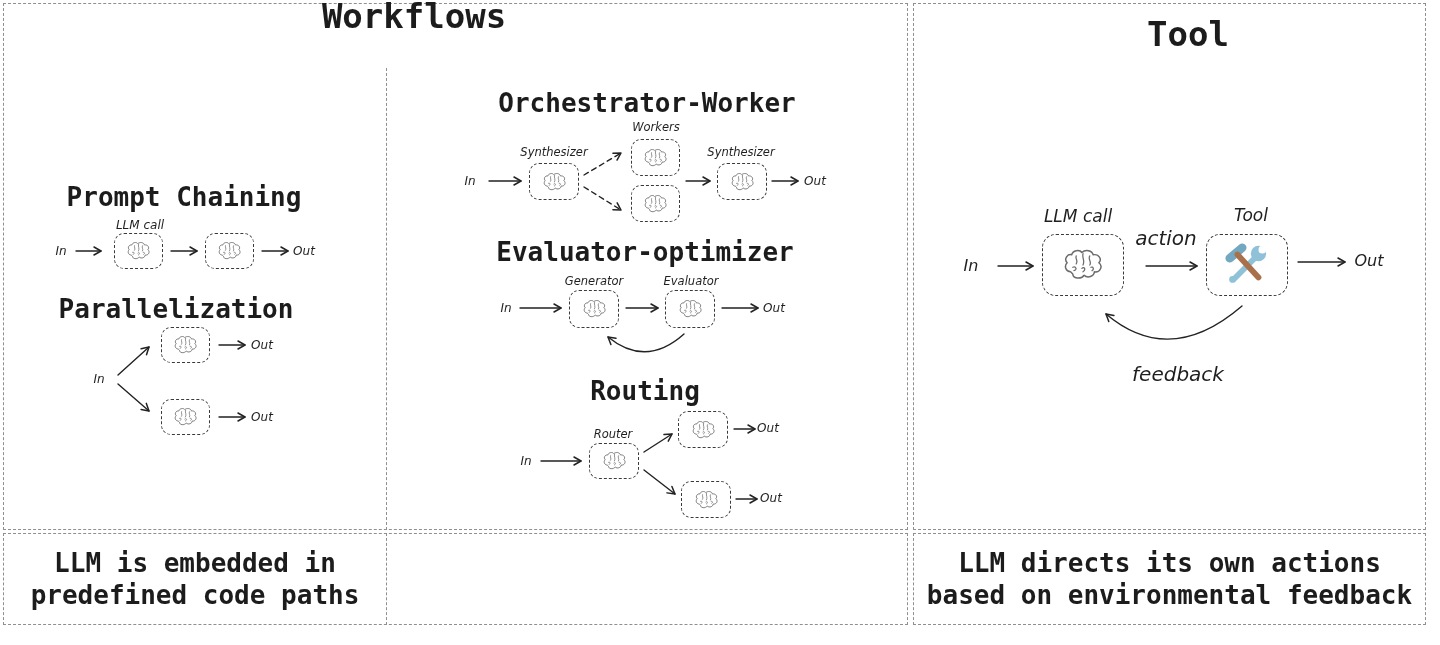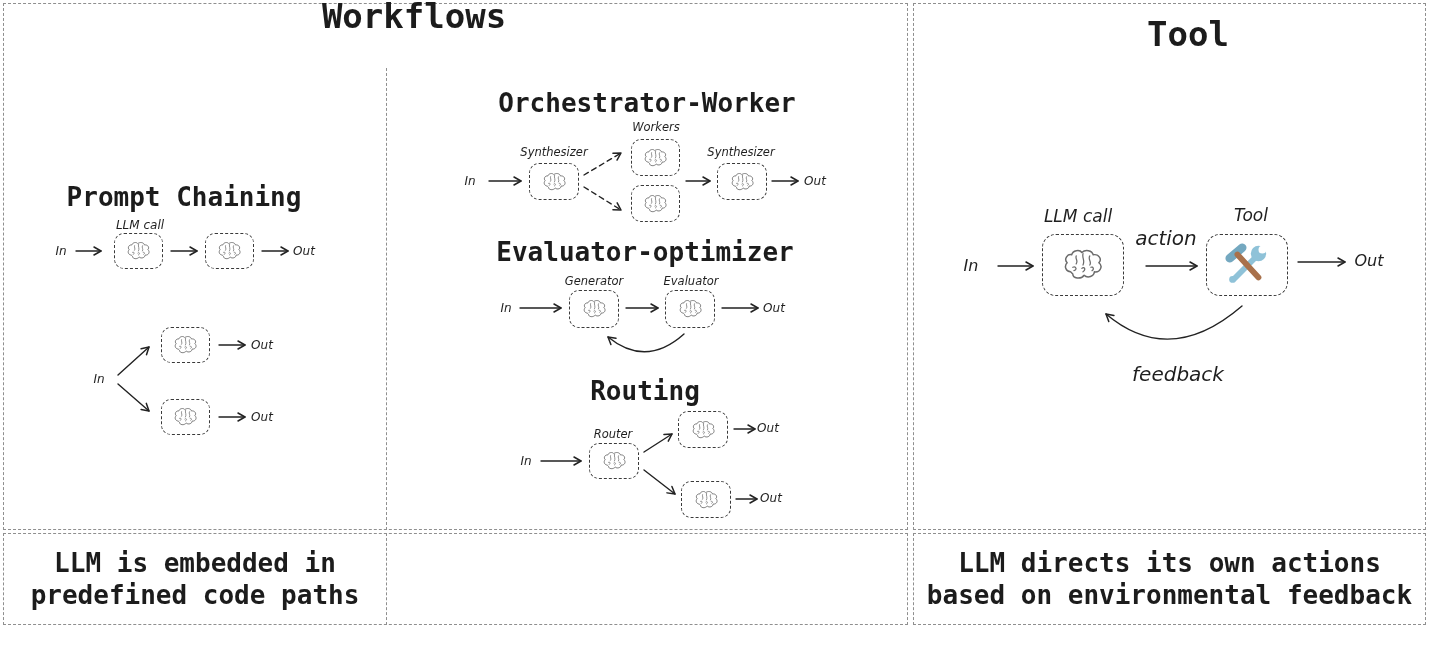--- a/index.html
+++ b/index.html
@@ -113,20 +113,21 @@
         <use href="#brain-shape"></use>
       </svg>
   </div>
   <div class="node" style="left:205px; top:233px; width:49px; height:36px;">
     <svg class="brain-s">
         <use href="#brain-shape"></use>
       </svg>
   </div>
   <div class="lbl hand s12" style="left:304px; top:251px;">Out</div>
 
+  <div class="lbl sub-title" style="left:176px; top:309px;">Parallelization</div>
   <div class="lbl hand s12" style="left:99px; top:379px;">In</div>
   <div class="node" style="left:161px; top:327px; width:49px; height:36px;">
     <svg class="brain-s">
         <use href="#brain-shape"></use>
       </svg>
   </div>
   <div class="node" style="left:161px; top:399px; width:49px; height:36px;">
     <svg class="brain-s">
         <use href="#brain-shape"></use>
       </svg>

